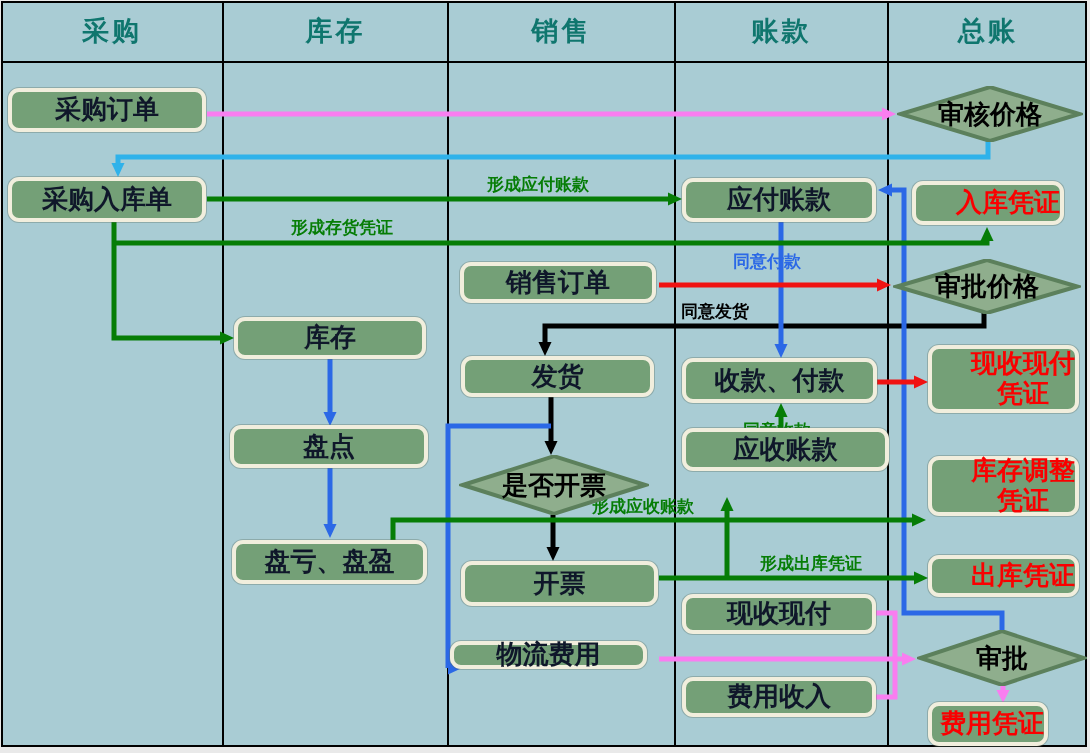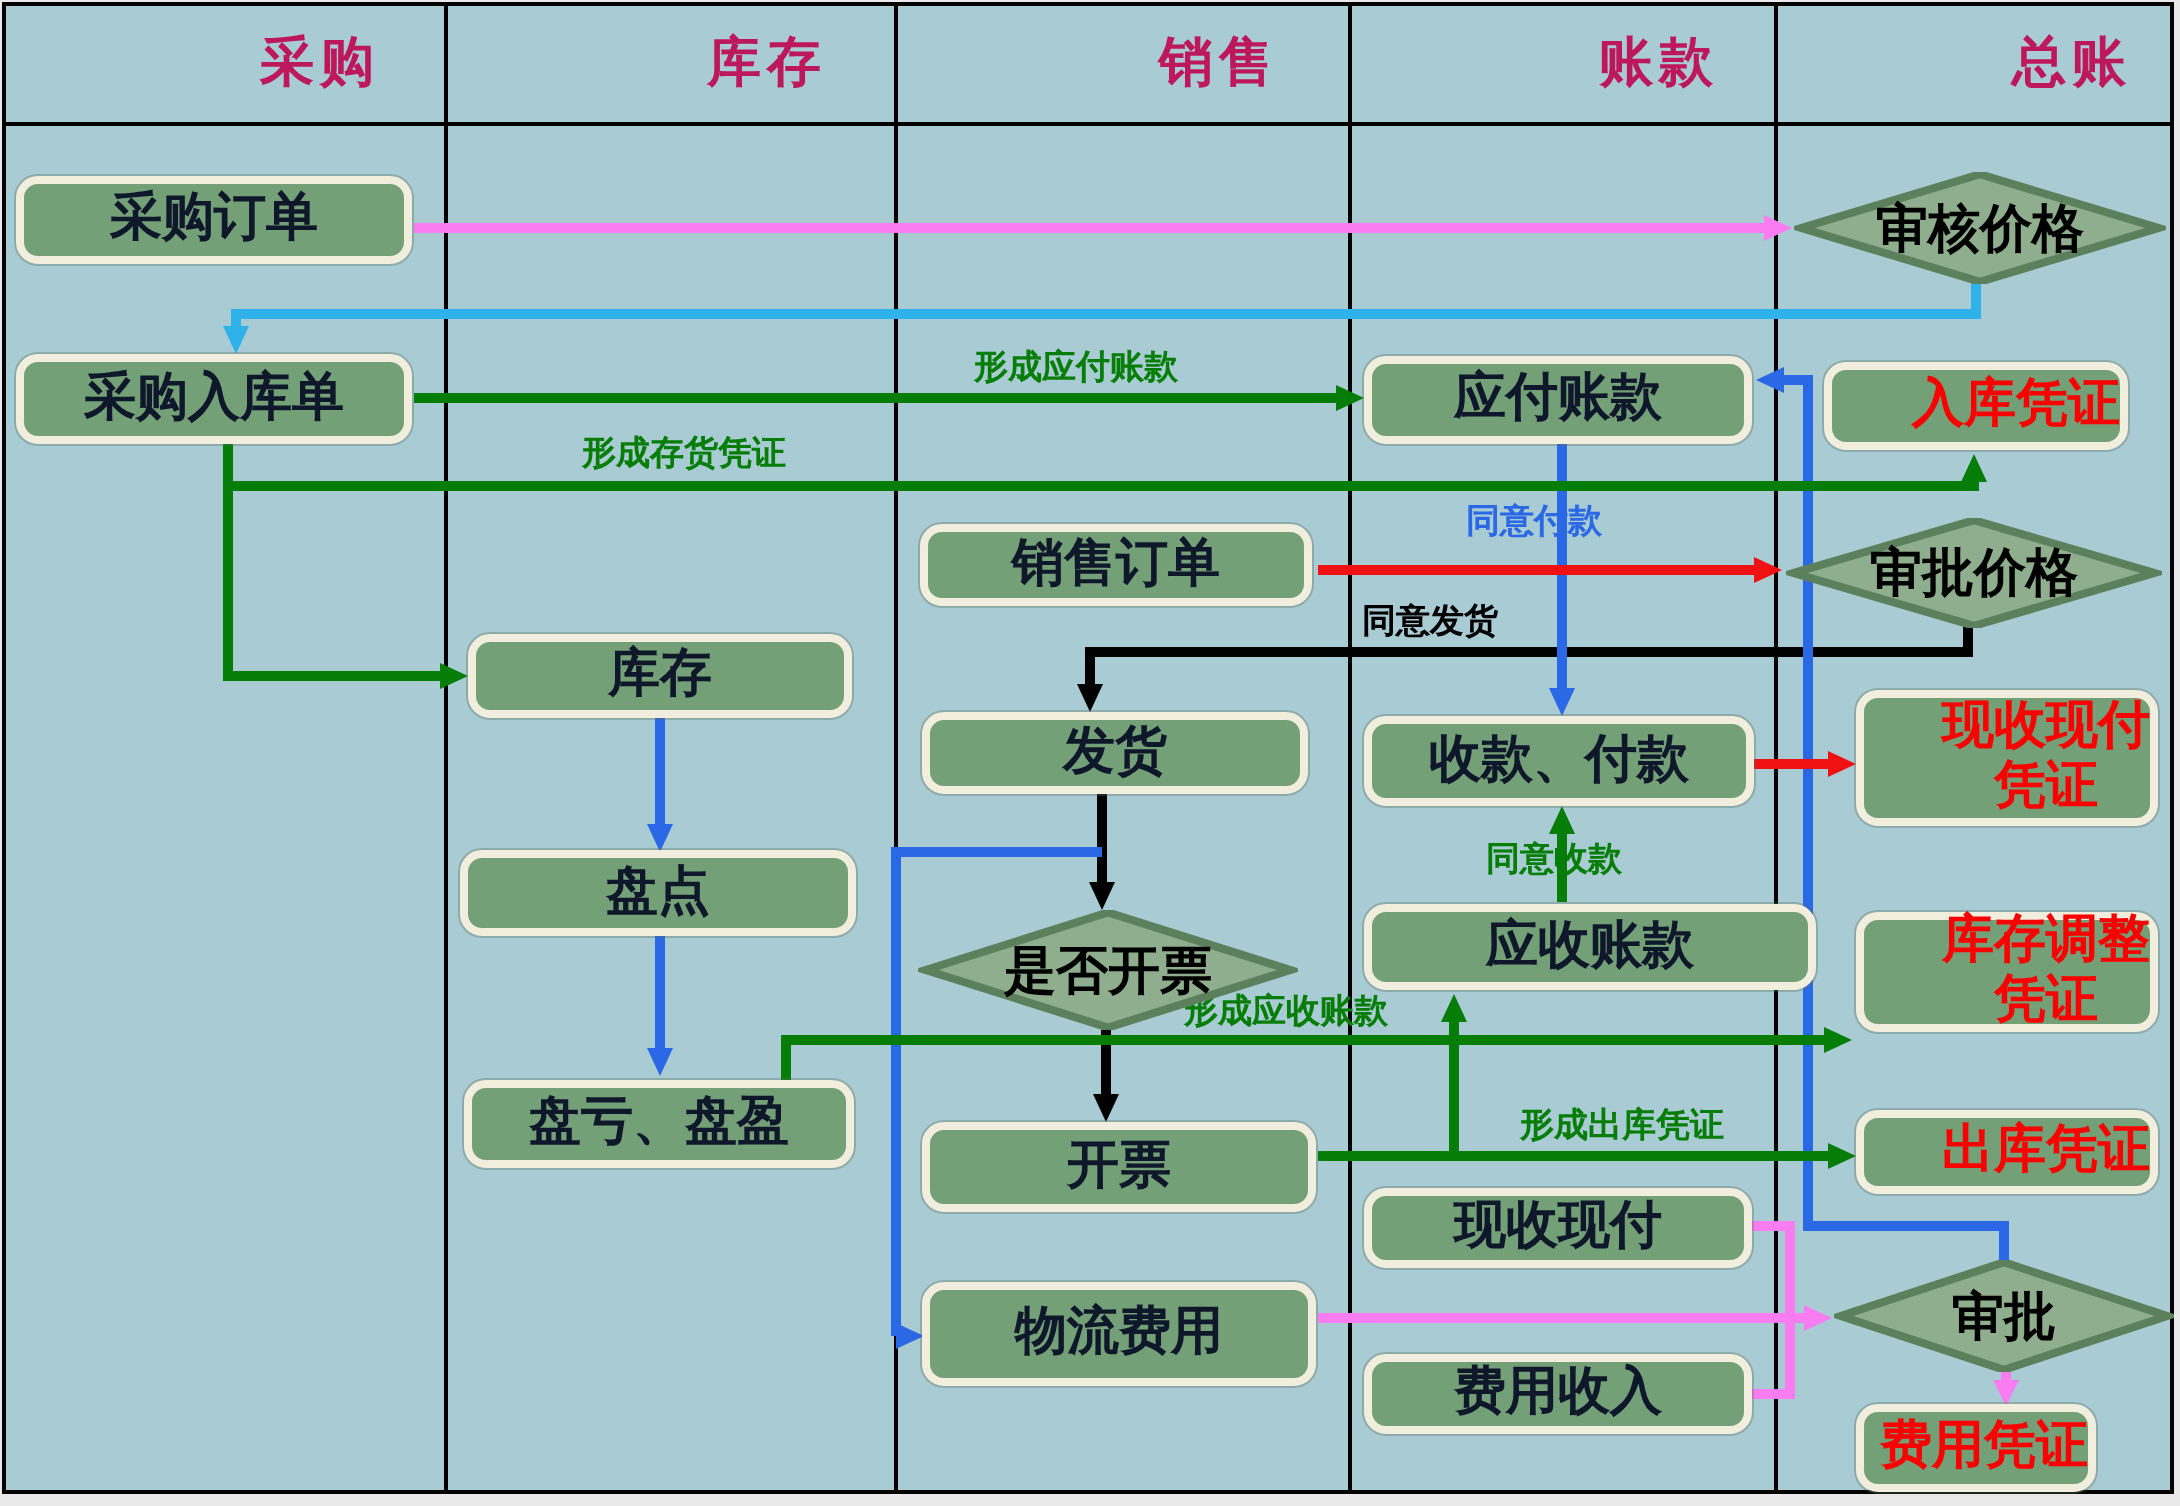--- a/index.html
+++ b/index.html
@@ -2,21 +2,21 @@
 <html style="--bg: #a9ccd4; --grid: #000000; --box-fill: #74a077; --box-border: #f1eedd; --diamond-fill: #8fae8d; --diamond-border: #5c805c; --voucher-red: #fa0000; --arrow-pink: #f97df0; --arrow-sky: #2fb2ea; --arrow-blue: #2b68e6; --arrow-green: #067d06; --arrow-red: #f01212; --arrow-black: #000000;"><head>
 <meta charset="utf-8">
 <style>
   html,body{margin:0;padding:0;}
   body{font-family:"DejaVu Serif","Liberation Serif",serif;}
   #stage{position:relative;width:1090px;height:753px;background:#e9e9e9;overflow:hidden;}
   #grid-bg{position:absolute;left:1px;top:1px;width:1086px;height:746px;box-sizing:border-box;
            background:var(--bg);border:2px solid var(--grid);}
   .vline{position:absolute;top:2px;height:744px;width:2px;background:var(--grid);}
   .hline{position:absolute;left:1px;width:1086px;height:2px;background:var(--grid);}
-  .lane-header{position:absolute;top:13px;text-align:center;font-size:27px;font-weight:bold;color:#be185d;letter-spacing:3px;margin-left:48px;}
+  .lane-header{position:absolute;top:13px;text-align:center;font-size:27px;font-weight:bold;color:#0f766e;letter-spacing:3px;}
   .nbox{position:absolute;box-sizing:border-box;background:var(--box-fill);
         border:4px solid var(--box-border);border-radius:11px;
         display:flex;align-items:center;justify-content:center;
         font-size:26px;font-weight:bold;color:#0f172a;z-index:6;
         box-shadow:0 0 0 1px rgba(90,110,95,.35);}
   .nbox span{white-space:pre-line;text-align:center;line-height:1.15;}
   .voucher{color:var(--voucher-red);justify-content:flex-end;}
   .dnode{position:absolute;z-index:6;text-align:right;}
   .dnode svg{position:absolute;left:0;top:0;width:100%;height:100%;}
   .dnode .dlabel{position:absolute;left:0;top:0;width:100%;height:100%;
@@ -161,30 +161,30 @@
     </div>
   <div class="nbox" style="left:460px;top:262px;width:196px;height:41px">
       <span>销售订单</span>
     </div>
   <div class="nbox" style="left:461px;top:356px;width:193px;height:41px">
       <span>发货</span>
     </div>
   <div class="nbox" style="left:461px;top:561px;width:197px;height:45px">
       <span>开票</span>
     </div>
-  <div class="nbox" style="left:461px;top:641px;width:197px;height:52px">
+  <div class="nbox" style="left:450px;top:641px;width:197px;height:28px">
       <span>物流费用</span>
     </div>
   <div class="nbox" style="left:682px;top:178px;width:194px;height:44px">
       <span>应付账款</span>
     </div>
   <div class="nbox" style="left:682px;top:358px;width:195px;height:45px">
       <span>收款、付款</span>
     </div>
-  <div class="nbox" style="left:682px;top:452px;width:226px;height:43px">
+  <div class="nbox" style="left:682px;top:428px;width:207px;height:43px">
       <span>应收账款</span>
     </div>
   <div class="nbox" style="left:682px;top:594px;width:194px;height:40px">
       <span>现收现付</span>
     </div>
   <div class="nbox" style="left:682px;top:677px;width:194px;height:40px">
       <span>费用收入</span>
     </div>
 
   <div class="nbox voucher" style="left:912px;top:181px;width:152px;height:44px">

